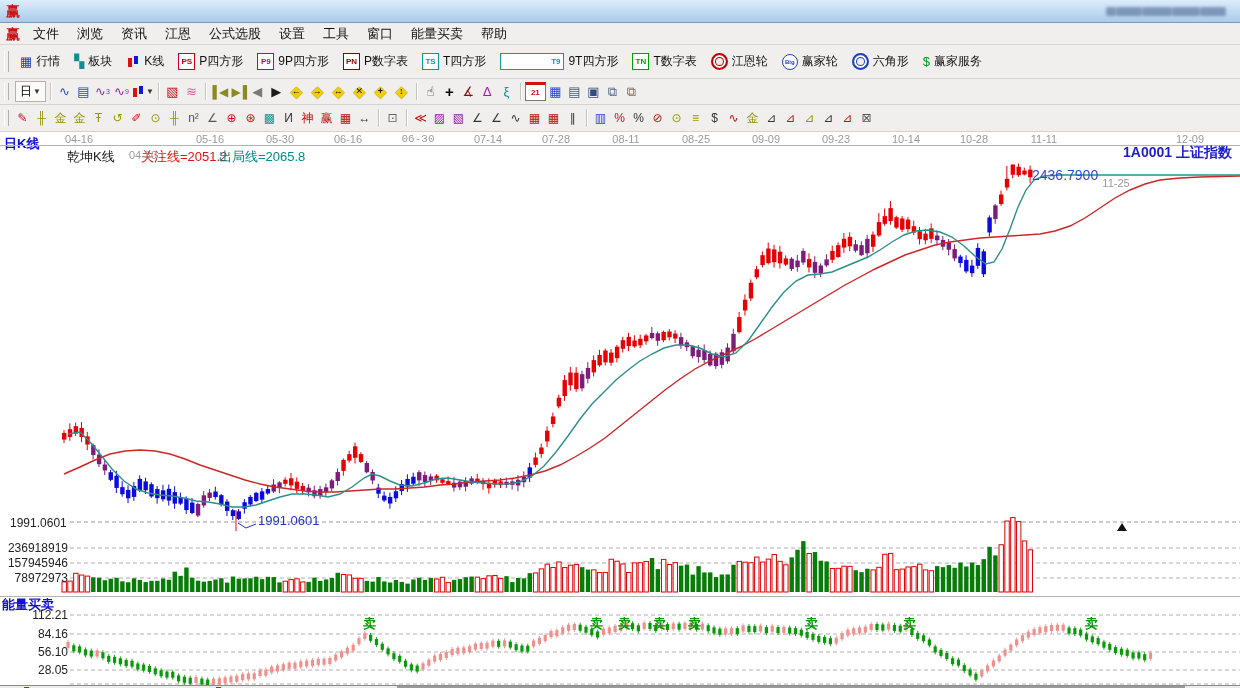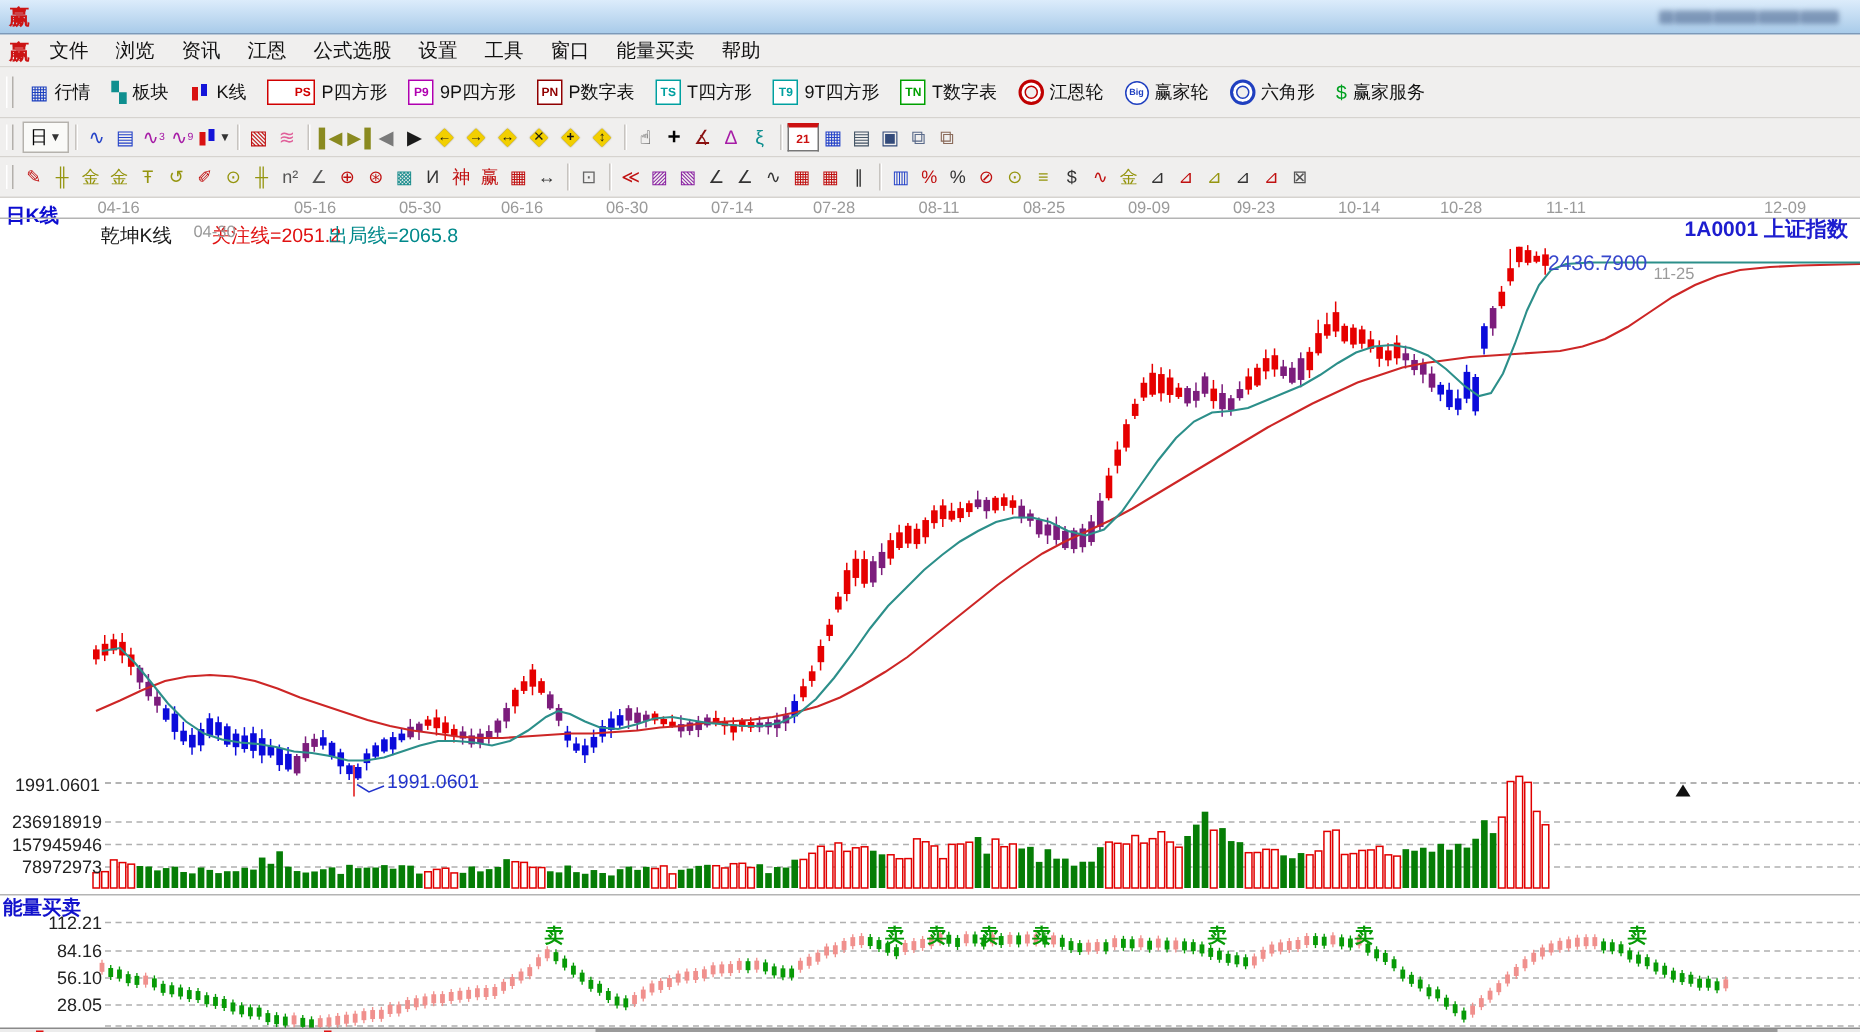--- a/index.html
+++ b/index.html
@@ -111,37 +111,37 @@
       <span>板块</span>
     </span>
     <span class="tb1-btn">
       <span class="kico">
         <i></i>
         <b></b>
       </span>
       <span>K线</span>
     </span>
     <span class="tb1-btn">
-      <span class="ibox" style="color: rgb(208, 0, 0); padding-left: 15px;">PS</span>
+      <span class="ibox" style="color: rgb(208, 0, 0);">PS</span>
       <span>P四方形</span>
     </span>
     <span class="tb1-btn">
       <span class="ibox" style="color: rgb(176, 0, 176);">P9</span>
       <span>9P四方形</span>
     </span>
     <span class="tb1-btn">
       <span class="ibox" style="color: rgb(144, 0, 0);">PN</span>
       <span>P数字表</span>
     </span>
     <span class="tb1-btn">
       <span class="ibox" style="color: rgb(0, 160, 160);">TS</span>
       <span>T四方形</span>
     </span>
     <span class="tb1-btn">
-      <span class="ibox" style="color: rgb(0, 160, 160);">T9</span>
+      <span class="ibox" style="color: rgb(0, 160, 160); padding-left: 47px;">T9</span>
       <span>9T四方形</span>
     </span>
     <span class="tb1-btn">
       <span class="ibox" style="color: rgb(0, 160, 0);">TN</span>
       <span>T数字表</span>
     </span>
     <span class="tb1-btn">
       <span class="iwheel" style="color: rgb(192, 0, 0);"></span>
       <span>江恩轮</span>
     </span>
@@ -1189,21 +1189,21 @@
   <div id="scroll-track"></div>
   <div id="scroll-thumb"></div>
   <div class="smark" style="left:24px"></div>
   <div class="smark" style="left:216px"></div>
   <div class="sdots" style="left:1192px">▪▪▪</div>
 <div class="abs date-label" style="left: 61px;">04-16</div>
     <div class="abs date-label" style="left: 125px; margin-top: 16px;">04-30</div>
     <div class="abs date-label" style="left: 192px;">05-16</div>
     <div class="abs date-label" style="left: 262px;">05-30</div>
     <div class="abs date-label" style="left: 330px;">06-16</div>
-    <div class="abs date-label" style="left: 400px;">06-30</div>
+    <div class="abs date-label" style="left: 400px; font-family: Liberation Mono, monospace;">06-30</div>
     <div class="abs date-label" style="left: 470px;">07-14</div>
     <div class="abs date-label" style="left: 538px;">07-28</div>
     <div class="abs date-label" style="left: 608px;">08-11</div>
     <div class="abs date-label" style="left: 678px;">08-25</div>
     <div class="abs date-label" style="left: 748px;">09-09</div>
     <div class="abs date-label" style="left: 818px;">09-23</div>
     <div class="abs date-label" style="left: 888px;">10-14</div>
     <div class="abs date-label" style="left: 956px;">10-28</div>
     <div class="abs date-label" style="left: 1026px;">11-11</div>
     <div class="abs date-label" style="left: 1098px; margin-top: 44px;">11-25</div>

